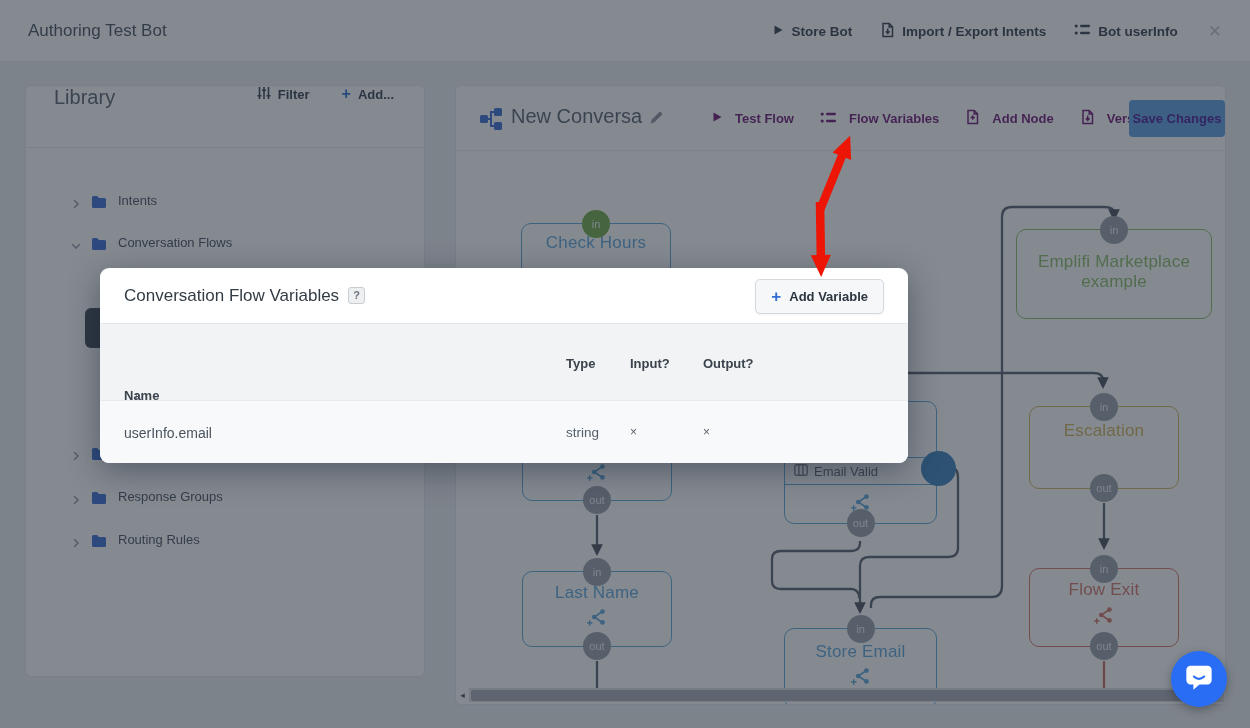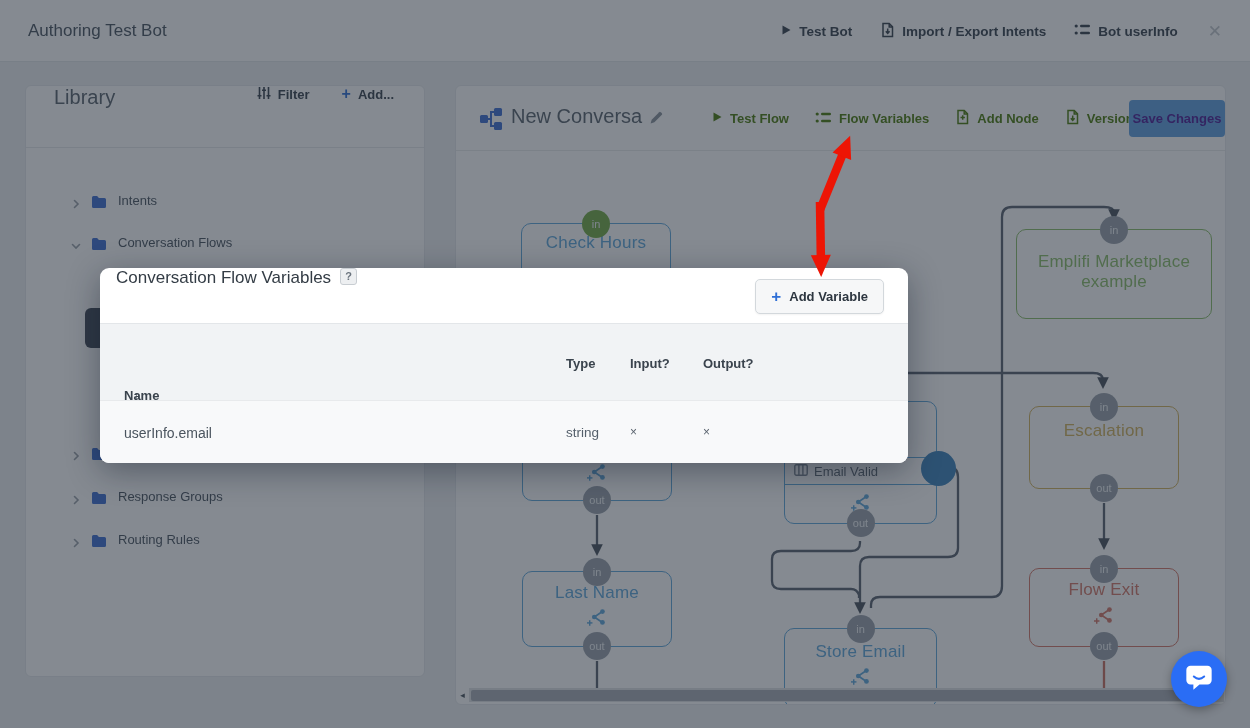--- a/index.html
+++ b/index.html
@@ -30,21 +30,21 @@
   .tree-folder { position:absolute; left:65px; width:16px; height:13px; }
   .tree-label { position:absolute; left:92px; font-size:13px; color:#4A5560; white-space:nowrap; }
   .selected-flow-item { position:absolute; left:59px; top:222px; width:330px; height:40px; background:#3F4854; border-radius:6px; }
 
   
   .cv-head { position:relative; height:65px; border-bottom:1px solid #E8EAEC; }
   .cv-flow-icon { position:absolute; left:23px; top:20px; }
   .cv-title { position:absolute; left:55px; top:19px; width:132px; font-size:20px; color:#5A646E; white-space:nowrap; overflow:hidden; }
   .cv-pencil { position:absolute; left:193px; top:24px; cursor:pointer; }
   .cv-actions { position:absolute; left:255px; top:0; height:65px; display:flex; align-items:center; gap:26px; }
-  .cv-btn { display:flex; align-items:center; gap:7px; font-size:13px; font-weight:bold; color:#4d7c0f; cursor:pointer; white-space:nowrap; }
+  .cv-btn { display:flex; align-items:center; gap:12px; font-size:13px; font-weight:bold; color:#701a75; cursor:pointer; white-space:nowrap; }
   .save-btn { position:absolute; right:0; top:14px; width:96px; height:37px; background:#5FA0E0; color:#4c1d95; font-size:13px; font-weight:bold; border:none; border-radius:4px; cursor:pointer; }
 
   
   .flow-area { position:absolute; inset:0; }
   .wires { position:absolute; left:0; top:0; z-index:1; }
   .node { position:absolute; border:1.5px solid; border-radius:10px; background:transparent; z-index:2; cursor:grab; }
   .n-blue  { border-color:#5FA8DC; color:#5FA8DC; }
   .n-green { border-color:#8CBE6A; color:#8CBE6A; }
   .n-gold  { border-color:#D2B35E; color:#D2B35E; }
   .n-red   { border-color:#D4796A; color:#D4796A; }
@@ -58,21 +58,21 @@
   .ev-share { position:absolute; left:0; right:0; top:90px; }
 
   
   .hscroll-arrow { position:absolute; left:0; top:602px; width:13px; height:14px; font-size:9px; color:#4A545E; text-align:center; line-height:14px; z-index:5; cursor:pointer; }
   .hscroll-track { position:absolute; left:13px; right:1px; top:602px; height:14px; background:#DFE2E5; z-index:5; cursor:pointer; }
   .hscroll-thumb { position:absolute; left:2px; right:10px; top:1.5px; height:11px; background:#A8AEB6; border-radius:2px; cursor:grab; }
 
   
   .dim-overlay { position:absolute; inset:0; background:rgba(33,42,55,0.55); z-index:20; }
   .modal { position:absolute; left:100px; top:268px; width:808px; border-radius:9px; background:#FFFFFF; box-shadow:0 8px 32px rgba(15,25,40,.4); overflow:hidden; z-index:30; }
-  .modal-head { position:relative; height:55px; display:flex; align-items:flex-start; padding-left:16px; }
+  .modal-head { position:relative; height:55px; display:flex; align-items:center; padding-left:24px; }
   .modal-title { font-size:17px; color:#333C45; }
   .help-badge { margin-left:9px; width:17px; height:17px; border:1px solid #C8CDD2; background:#EDEFF1; border-radius:3px; font-size:11px; font-weight:bold; color:#6A737D; text-align:center; line-height:15px; cursor:pointer; }
   .add-var-btn { position:absolute; right:24px; top:11px; height:35px; display:flex; align-items:center; gap:8px; padding:0 15px; background:#F6F7F8; border:1px solid #D3D8DC; border-radius:5px; cursor:pointer; box-shadow:0 1px 2px rgba(0,0,0,.05); }
   .add-var-btn .plus-glyph { font-size:17px; }
   .add-var-label { font-size:13px; font-weight:bold; color:#2D3640; }
   .thead { position:relative; height:77px; background:#F1F3F5; border-top:1px solid #E3E6E9; }
   .thead span { position:absolute; top:32px; font-size:13px; font-weight:bold; color:#3A434D; }
   .col-name { left:24px; } .col-type { left:466px; } .col-input { left:530px; } .col-output { left:603px; }
   .sort-arrow { margin-left:9px; font-size:11px; }
   .trow { position:relative; height:63px; background:#F8F9FA; border-top:1px solid #E8EAEC; cursor:pointer; }
@@ -91,21 +91,21 @@
 
 <div class="app">
 
   <div class="topbar">
     <div class="topbar-title">Authoring Test Bot</div>
     <div class="topbar-actions">
       <div class="tb-btn">
         <span><svg width="12" height="12" viewBox="0 0 12 12">
               <path d="M2.5 1.5 L10.5 6 L2.5 10.5 Z" fill="currentColor"></path>
             </svg></span>
-        <span>Test Bot</span>
+        <span>Store Bot</span>
       </div>
       <div class="tb-btn">
         <span><svg width="15" height="16" viewBox="0 0 15 16" fill="none" stroke="currentColor" stroke-width="1.5">
               <path d="M3 1.5 h6.2 l3.3 3.4 v9.6 h-9.5 z"></path>
               <path d="M9.2 1.5 v3.4 h3.3"></path>
               <path d="M7.7 6.5 v4.6 M5.8 9.3 l1.9 2 1.9-2"></path>
             </svg></span>
         <span>Import / Export Intents</span>
       </div>
       <div class="tb-btn">

